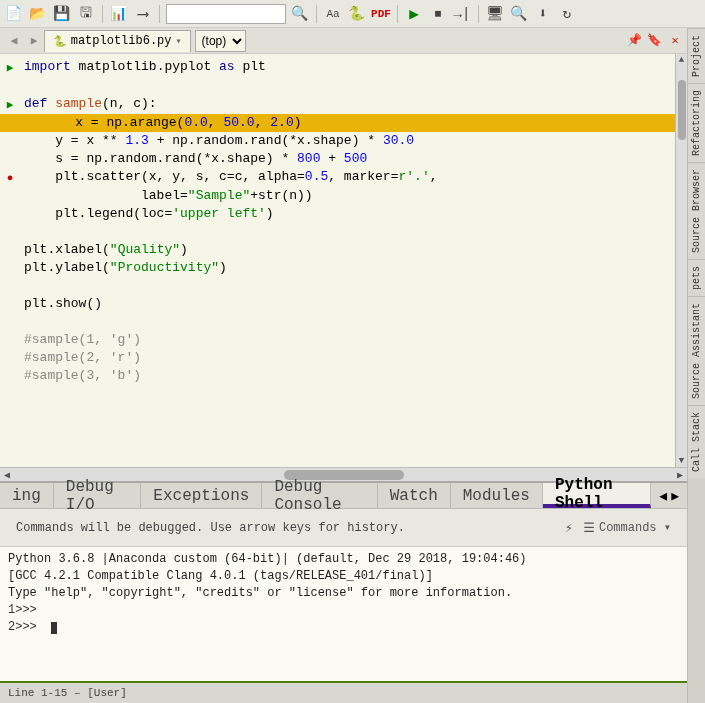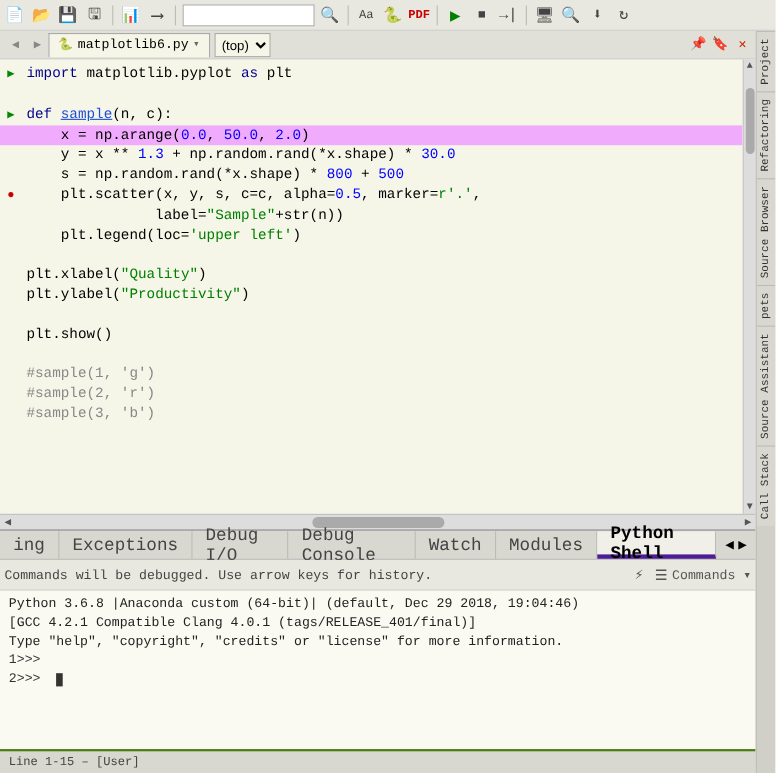--- a/index.html
+++ b/index.html
@@ -109,25 +109,25 @@
     }
     .line-gutter.breakpoint { color: #cc0000; }
     .code-content {
       flex: 1;
       padding-left: 4px;
       white-space: pre;
     }
 
     
     .kw { color: #00008b; font-weight: normal; }
-    .fn { color: #1d4ed8; text-decoration: underline; }
+    .fn { color: #c2410c; }
     .str { color: #008000; }
     .num { color: #0000ff; }
     .cm { color: #888; }
-    .highlight-line { background: #f0abfc; }
+    .highlight-line { background: #eab308; padding-left: 20px; }
 
     
     #h-scroll {
       height: 14px;
       background: #ddd;
       border-top: 1px solid #bbb;
       display: flex;
       align-items: center;
       flex-shrink: 0;
     }
@@ -185,22 +185,22 @@
       gap: 4px;
       padding: 0 8px;
     }
 
     
     #console-toolbar {
       display: flex;
       align-items: center;
       background: #e8e8e0;
       border-bottom: 1px solid #ccc;
-      height: 28px;
-      padding: 0 4px;
+      height: 38px;
+      padding: 0 16px;
       font-size: 12px;
       color: #444;
       flex-shrink: 0;
     }
     .console-toolbar-text { flex: 1; }
     .console-btn {
       width: 20px; height: 20px;
       display: flex; align-items: center; justify-content: center;
       font-size: 13px; cursor: pointer; color: #555;
     }
@@ -460,24 +460,24 @@
       <div class="scroll-arrow">▶</div>
     </div>
 
     <div id="bottom-panel">
 
       <div id="bottom-tabs">
         <div class="bottom-tab">
           <span>ing</span>
         </div>
         <div class="bottom-tab">
+          <span>Debug I/O</span>
+        </div>
+        <div class="bottom-tab">
           <span>Exceptions</span>
-        </div>
-        <div class="bottom-tab">
-          <span>Debug I/O</span>
         </div>
         <div class="bottom-tab">
           <span>Debug Console</span>
         </div>
         <div class="bottom-tab">
           <span>Watch</span>
         </div>
         <div class="bottom-tab">
           <span>Modules</span>
         </div>

